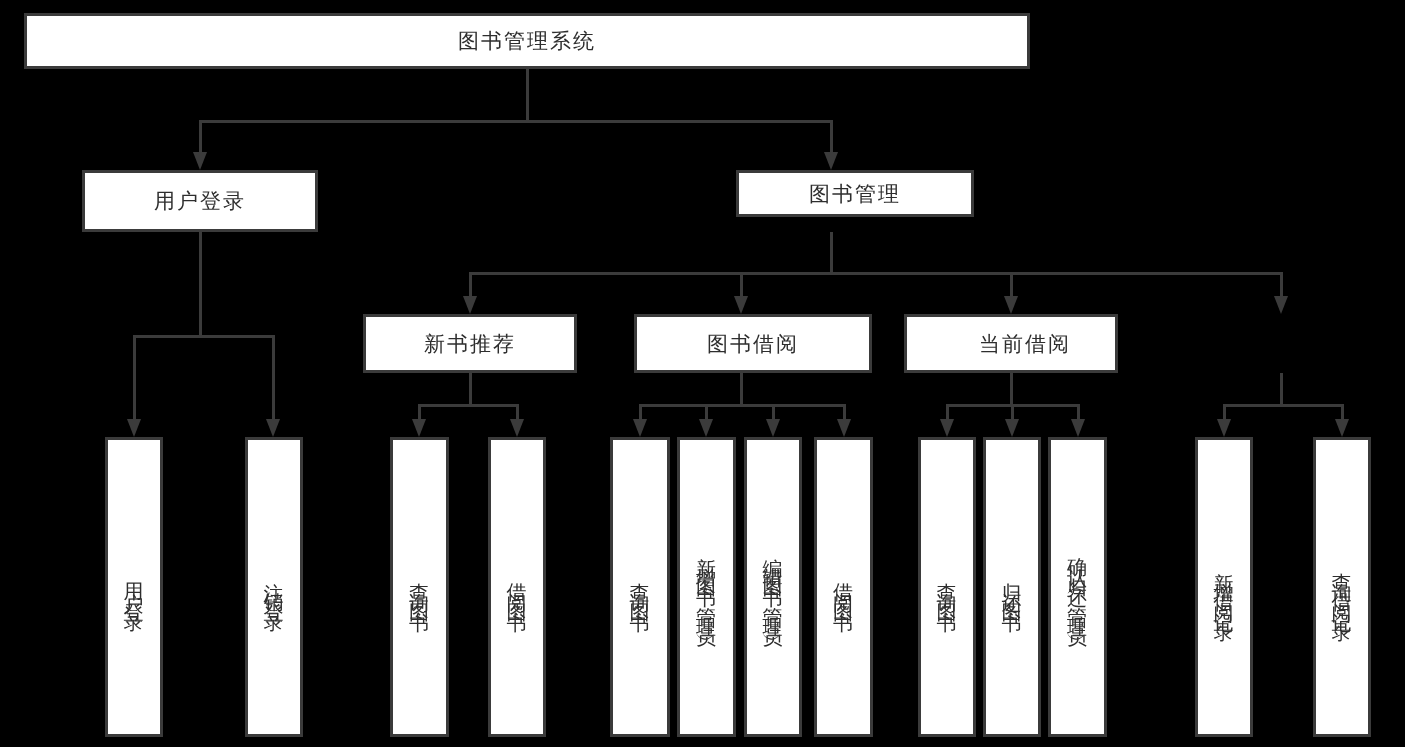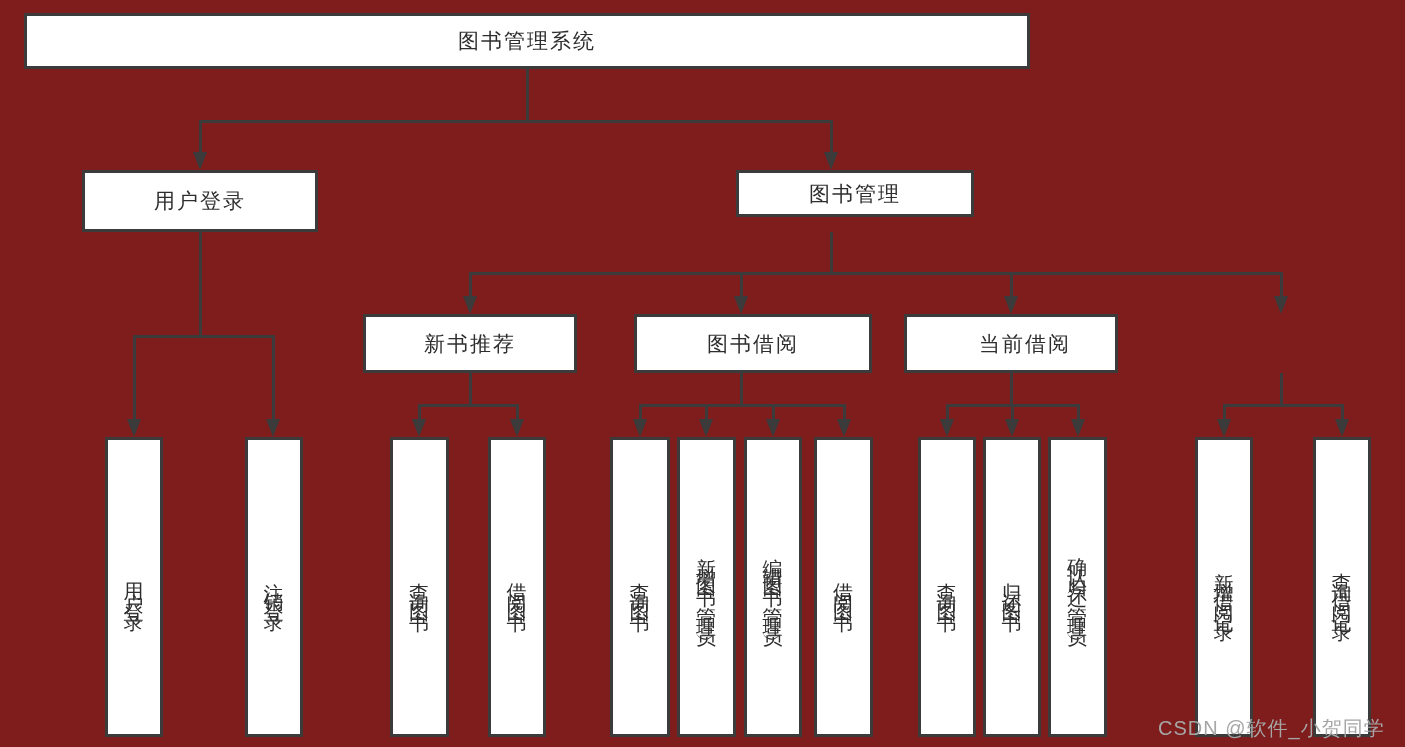--- a/index.html
+++ b/index.html
@@ -4,21 +4,21 @@
 <style>
   :root{
     --line:#3b3b3b;
     --text:#2e2e2e;
     --wm:#a6a6a6;
   }
   html,body{margin:0;padding:0;background:#fff;}
   #canvas{
     position:relative;
     width:1405px;height:747px;
-    background:#7f1d1d;
+    background:#000000;
     font-family:"Liberation Sans","DejaVu Sans",sans-serif;
     overflow:hidden;
   }
   .box{
     position:absolute;
     box-sizing:border-box;
     border:3px solid var(--line);
     background:#fff;
     display:flex;align-items:center;justify-content:center;
     color:var(--text);
@@ -172,15 +172,14 @@
     <span>确认归还（管理员）</span>
   </div>
 
   <div class="box vbox" style="left:1195px;top:437px;width:58px;height:300px;">
     <span>新增借阅记录</span>
   </div>
   <div class="box vbox" style="left:1313px;top:437px;width:58px;height:300px;">
     <span>查询借阅记录</span>
   </div>
 
-  <div class="watermark" style="left:1158px;top:715px;">CSDN @软件_小贺同学</div>
 
 </div>
 
 </body></html>

